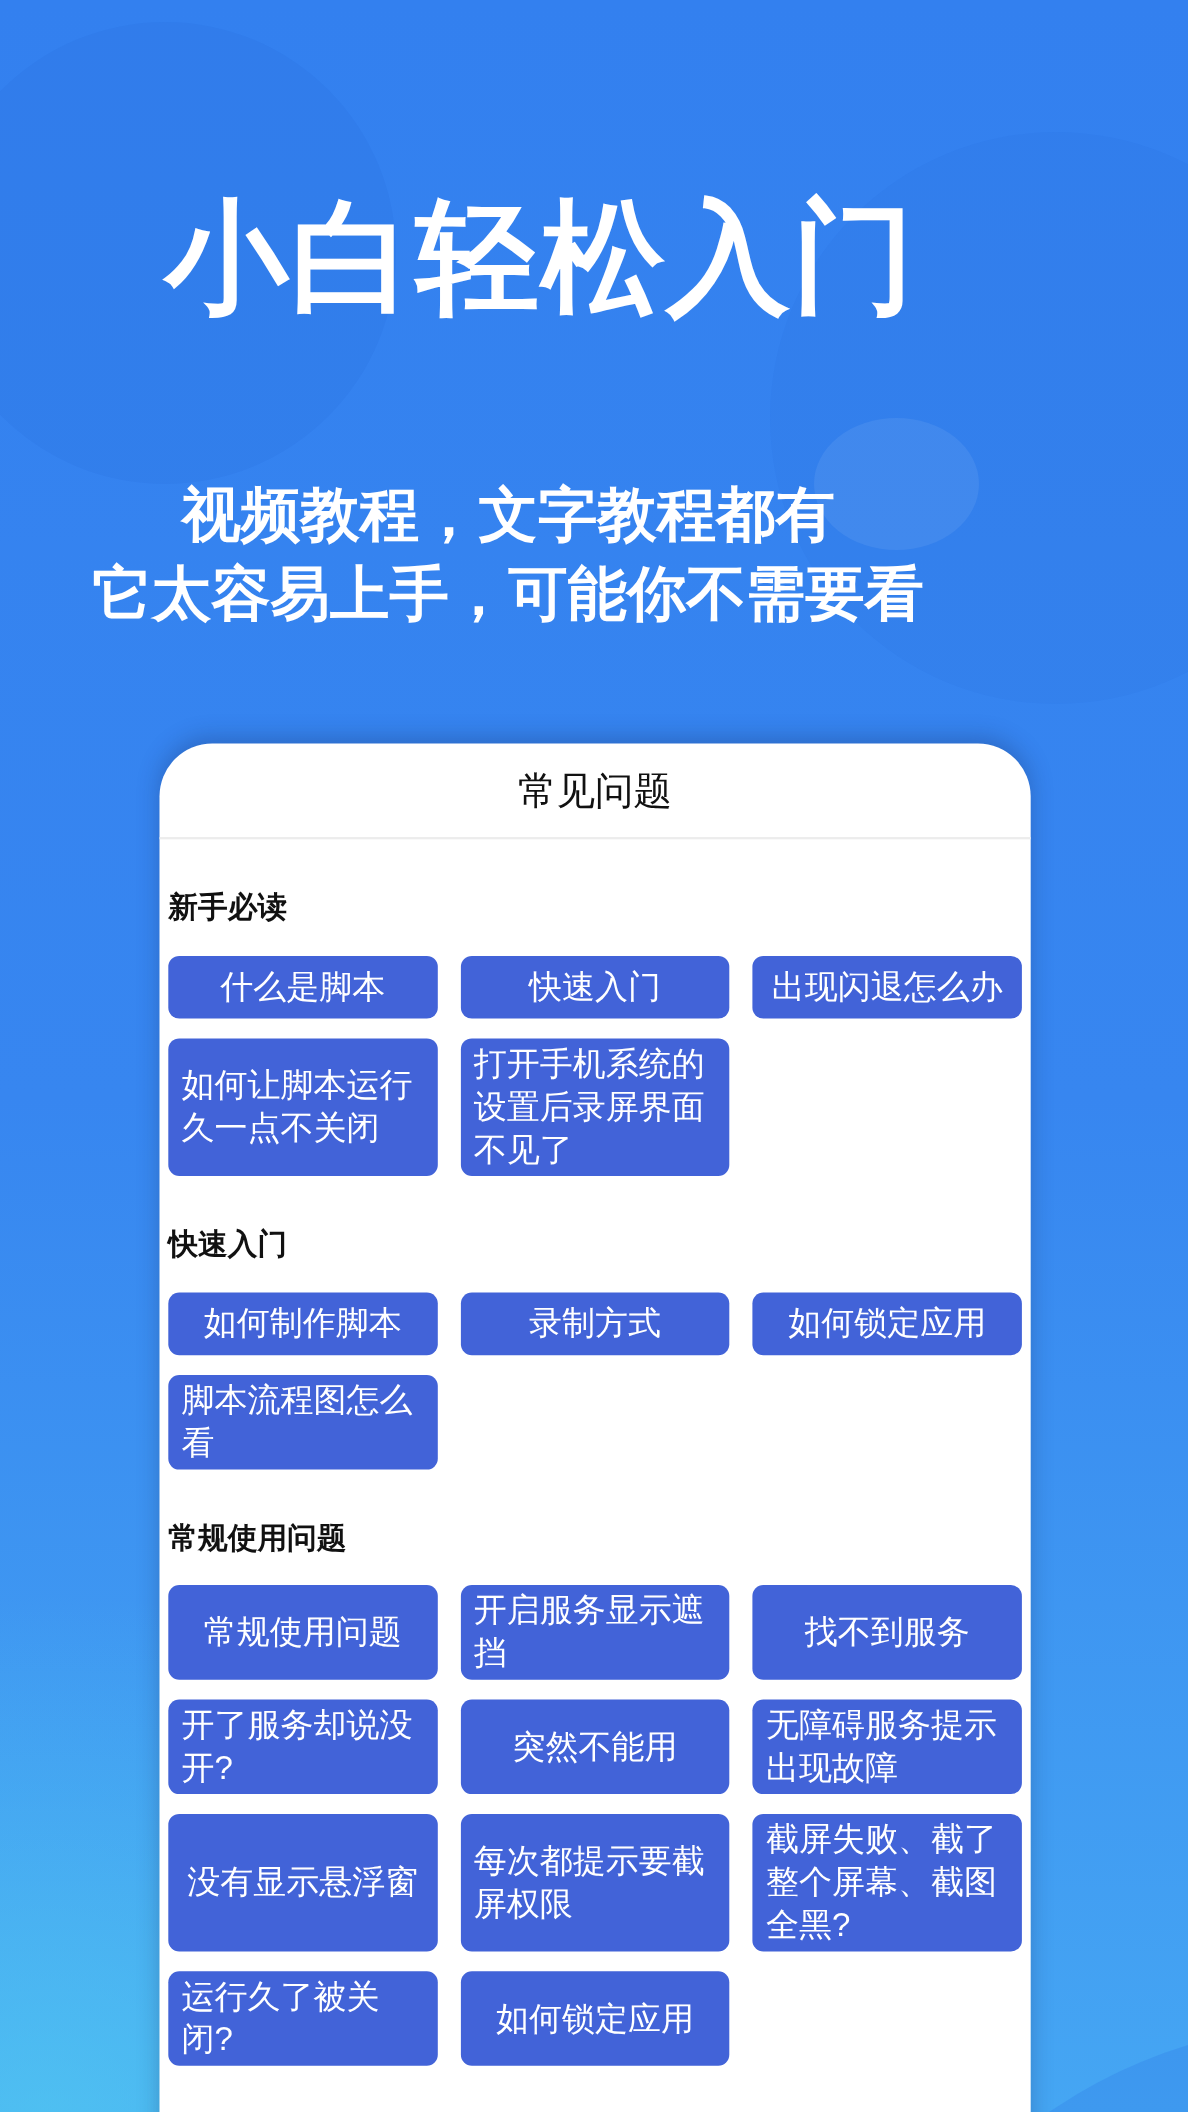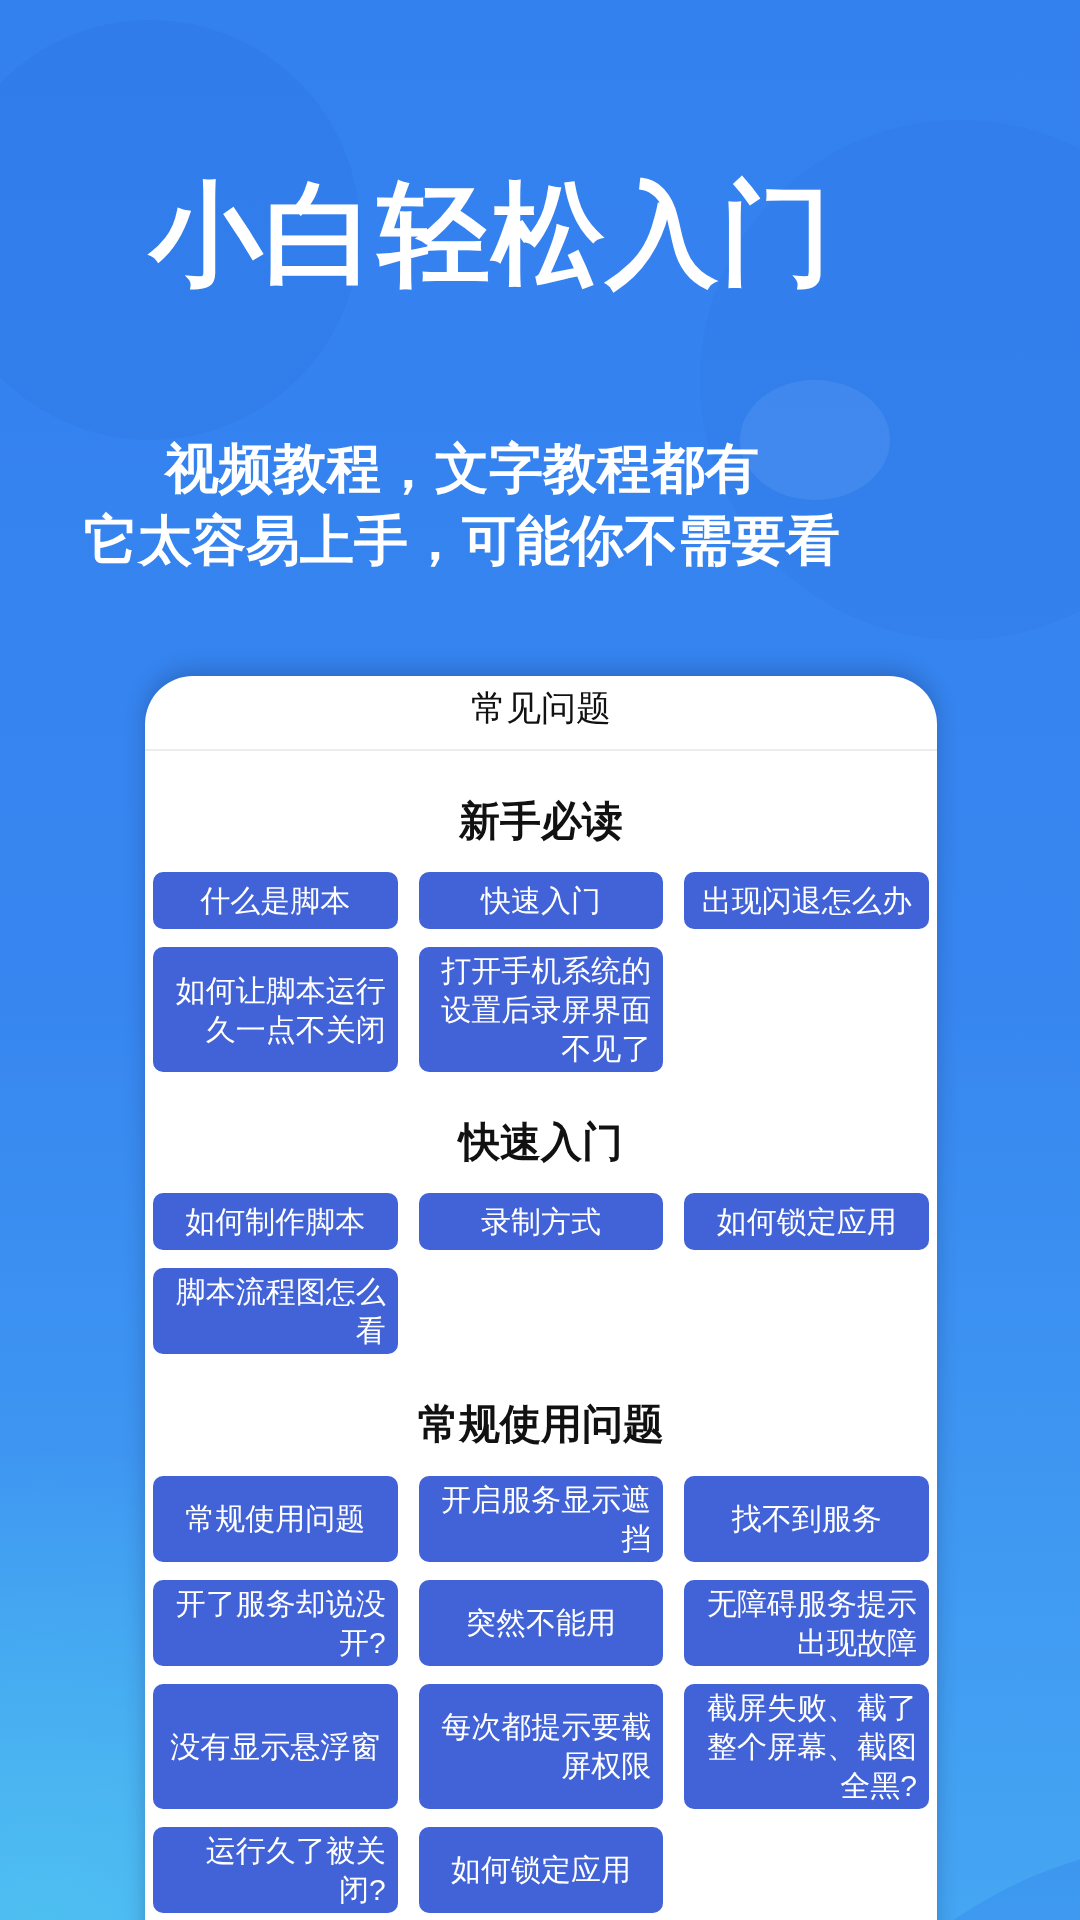--- a/index.html
+++ b/index.html
@@ -56,35 +56,35 @@
     position:absolute;
     left:145px; top:676px;
     width:792px; height:1400px;
     background:#FFFFFF;
     border-radius:48px 48px 0 0;
     box-shadow:0 -6px 20px rgba(20,40,90,0.28);
     box-sizing:border-box;
     padding:0 8px;
   }
   .card-header{
-    margin-top:8px;
+    margin-top:20px;
     text-align:center;
     font-size:35px;
     color:#111111;
     line-height:1.35;
   }
   .card-divider{
     margin:18px -8px 0 -8px;
     height:2px;
     background:#ECECEC;
   }
   .section-title{
     margin-top:48px;
-    text-align:center;
-    font-size:41px;
+    text-align:left;
+    font-size:27px;
     font-weight:700;
     color:#111111;
     line-height:1.1;
   }
   .section-grid{
     margin-top:28px;
     display:grid;
     grid-template-columns:repeat(3, 1fr);
     column-gap:21px;
     row-gap:18px;
@@ -92,21 +92,21 @@
   .faq-btn{
     background:#4263D8;
     color:#FFFFFF;
     border-radius:10px;
     min-height:57px;
     padding:4px 12px;
     box-sizing:border-box;
     display:flex;
     align-items:center;
     justify-content:center;
-    text-align:right;
+    text-align:left;
     font-size:30px;
     font-weight:500;
     line-height:1.3;
     cursor:pointer;
   }
 </style>
 </head>
 <body>
 
 <div class="bg">

